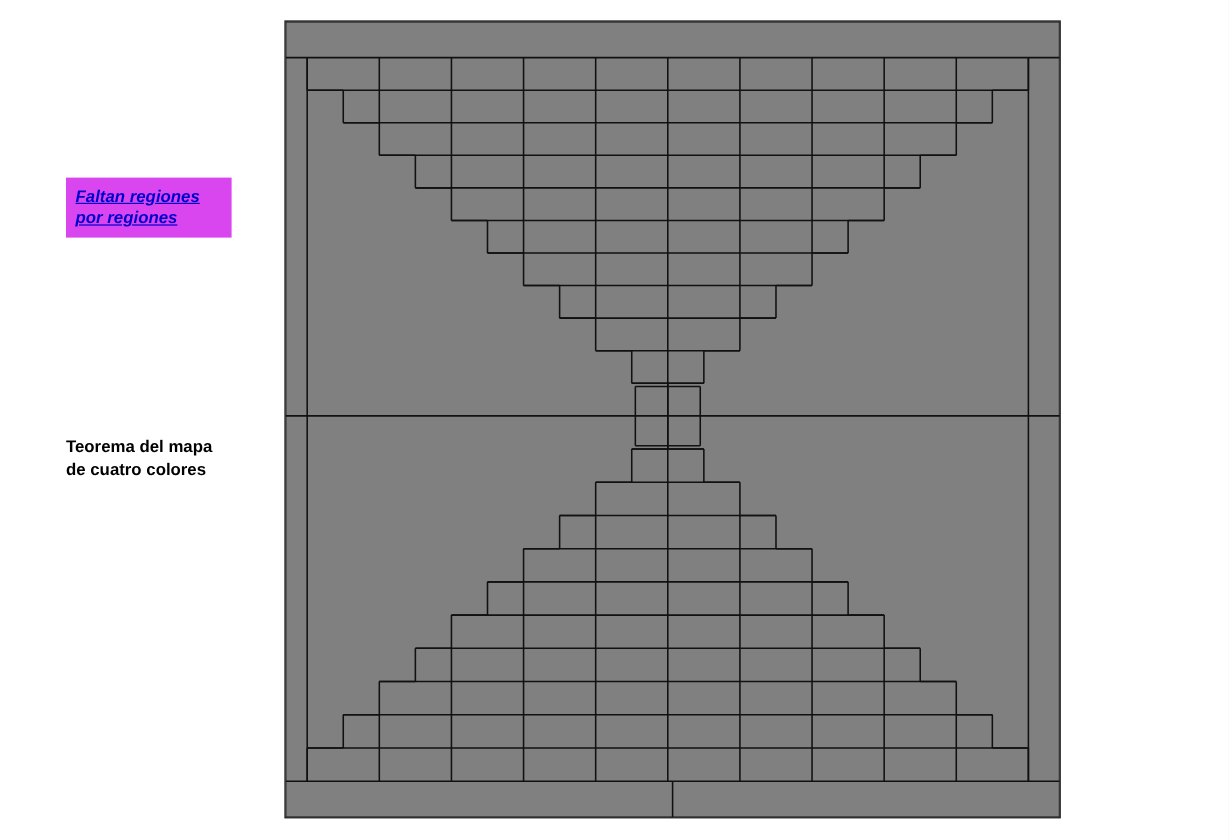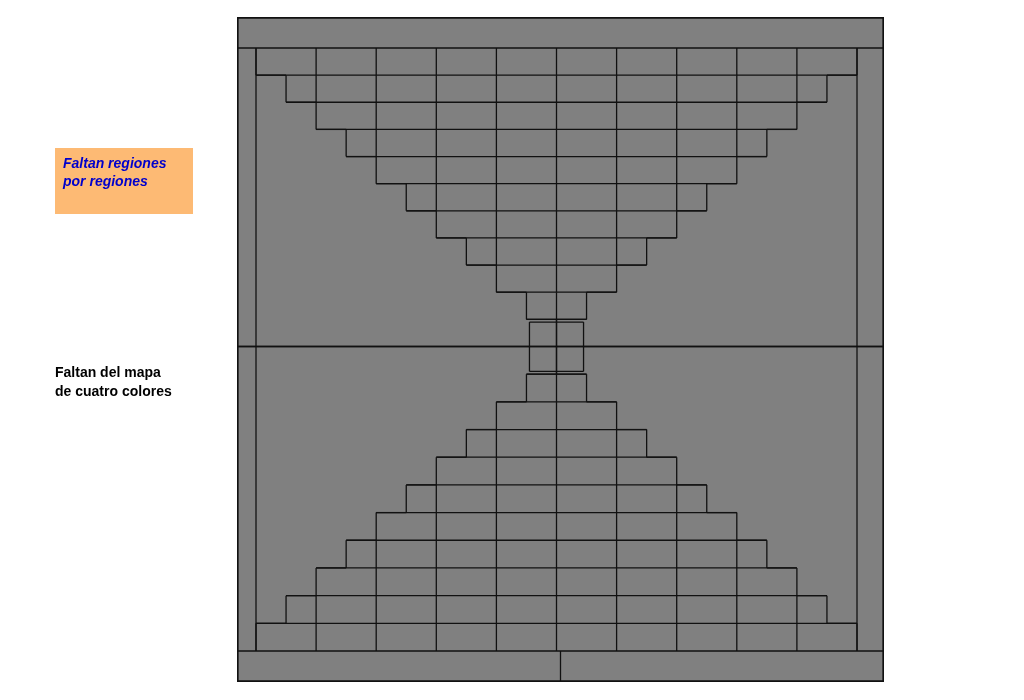--- a/index.html
+++ b/index.html
@@ -14,27 +14,28 @@
   .canvas {
     position: relative;
     width: 1024px;
     height: 700px;
   }
   .status-box {
     position: absolute;
     left: 55px;
     top: 148px;
     width: 122px;
-    padding: 6px 8px 24px 8px;
-    background: #fdba74;
+    padding: 6px 8px 8px 8px;
+    background: #d946ef;
     color: #0000cc;
     font-style: italic;
     font-weight: bold;
     font-size: 14px;
     line-height: 1.3;
+    text-decoration: underline;
   }
   .title-block {
     position: absolute;
     left: 55px;
     top: 363px;
     width: 170px;
     font-size: 14px;
     font-weight: bold;
     color: #000000;
     line-height: 1.35;
@@ -63,21 +64,21 @@
 <body>
 
 <div class="canvas">
 
   <div class="status-box">
     <span>Faltan regiones</span><br>
     <span>por regiones</span>
   </div>
 
   <div class="title-block">
-    <span>Faltan del mapa</span><br>
+    <span>Teorema del mapa</span><br>
     <span>de cuatro colores</span>
   </div>
 
   <div class="diagram">
     <svg id="diagram-svg" viewBox="0 0 645 663" width="645" height="663">
         <line x1="0" y1="0" x2="645" y2="0"></line>
         <line x1="0" y1="663" x2="645" y2="663"></line>
         <line x1="0" y1="0" x2="0" y2="663"></line>
         <line x1="645" y1="0" x2="645" y2="663"></line>
         <line x1="0" y1="30" x2="645" y2="30"></line>

